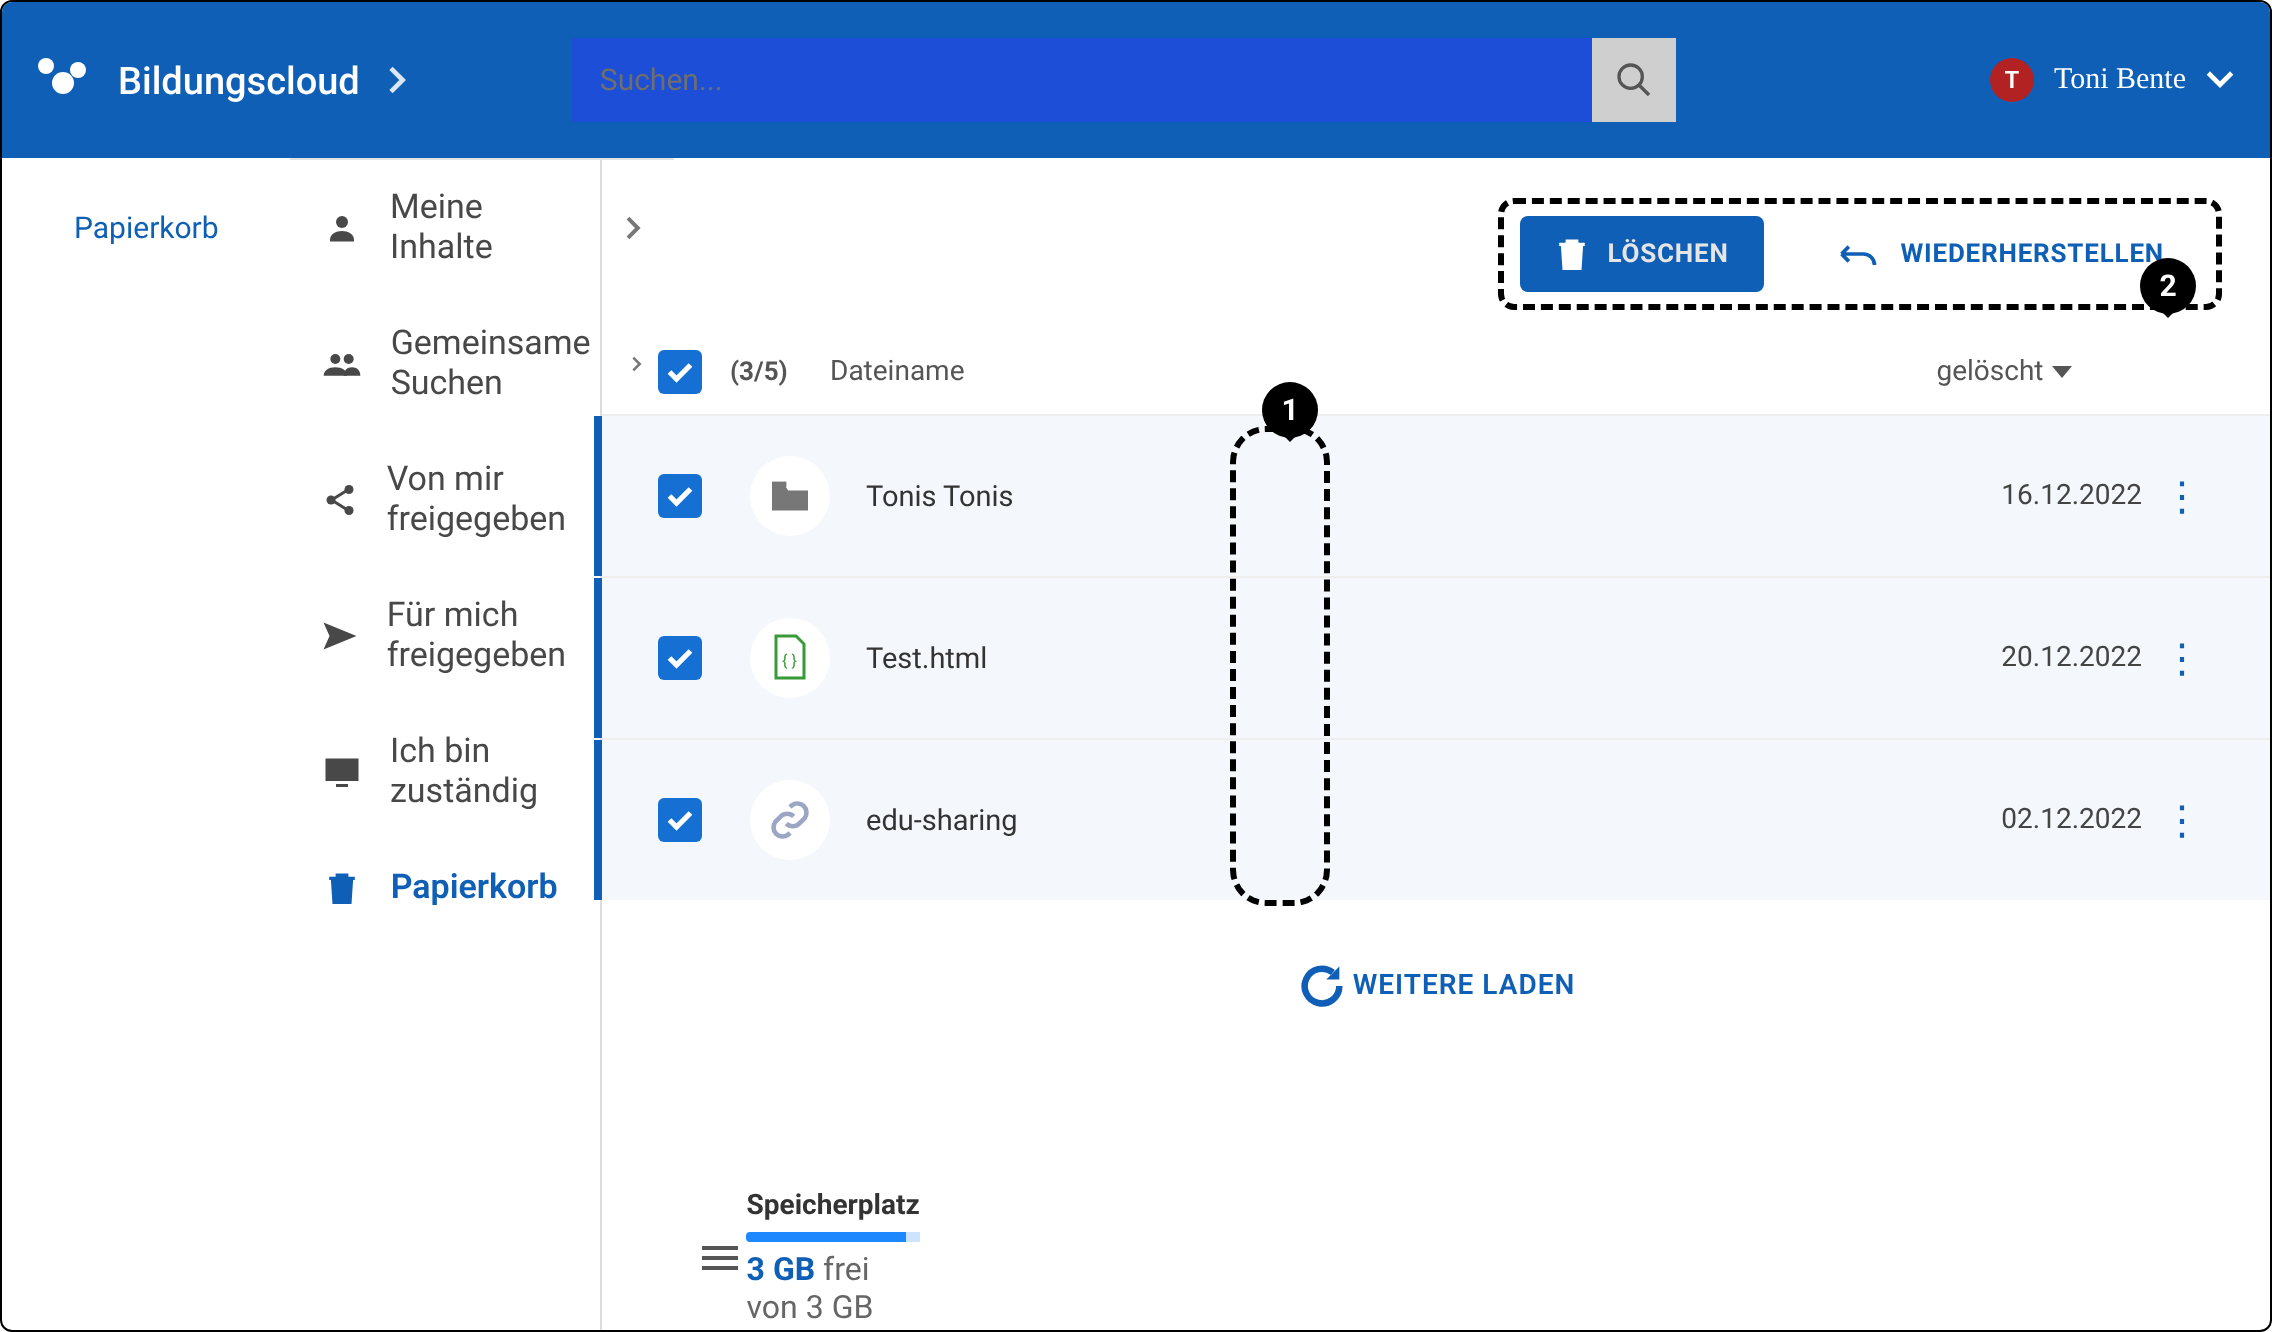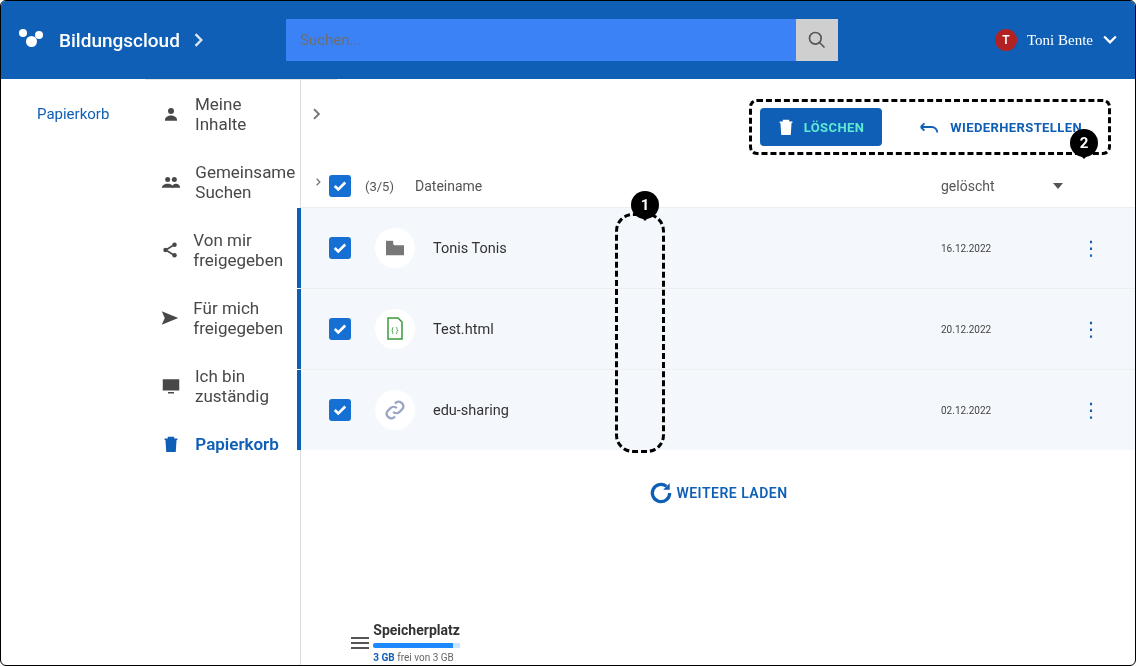--- a/index.html
+++ b/index.html
@@ -9,21 +9,21 @@
   .logo-area { display: flex; align-items: center; gap: 14px; color: #fff; }
   .logo-dots { position: relative; width: 26px; height: 26px; }
   .logo-dots span { position: absolute; background: #fff; border-radius: 50%; }
   .logo-dots .d1 { width: 8px; height: 8px; left: 0; top: 2px; }
   .logo-dots .d2 { width: 11px; height: 11px; left: 7px; top: 9px; }
   .logo-dots .d3 { width: 8px; height: 8px; left: 16px; top: 4px; }
   .brand-title { font-size: 19px; font-weight: 500; }
   .brand-chev { color: #fff; opacity: .85; }
 
   .searchwrap { margin-left: 70px; display: flex; align-items: center; }
-  .search { width: 510px; height: 42px; background: #3b82f6; border: none; padding: 0 14px; font-size: 15px; outline: none; }
+  .search { width: 510px; height: 42px; background: #1d4ed8; border: none; padding: 0 14px; font-size: 15px; outline: none; }
   .search::placeholder { color: #6e6e6e; }
   .searchbtn { width: 42px; height: 42px; background: #cfcfcf; border: none; display: flex; align-items: center; justify-content: center; cursor: pointer; }
 
   .userarea { margin-left: auto; display: flex; align-items: center; gap: 10px; color: #fff; cursor:pointer; }
   .avatar { width: 22px; height: 22px; border-radius: 50%; background: #b22222; color: #fff; font-size: 12px; display: flex; align-items: center; justify-content: center; font-weight: 600; }
   .username { font-size: 15px; font-family: Liberation Serif, serif; }
 
   .body { display: flex; height: calc(100% - 62px); }
   .sidebar { width: 300px; border-right: 1px solid #ddd; display: flex; }
   .page-title-row { padding: 26px 36px 20px; }
@@ -37,52 +37,52 @@
   .nav-icon { width: 20px; display:flex; justify-content:center;}
   .vtab-wrap { position: relative; }
 
   .storage { margin-top: auto; padding: 14px 18px 18px 14px; display: flex; gap: 4px; align-items: center; }
   .hamb { display:flex; flex-direction:column; gap:3px; width:18px;}
   .hamb span{height:2px;background:#555;}
   .storage-body { flex: 1; }
   .storage-title { font-size: 14px; font-weight: 700; color: #333; }
   .bar { height: 5px; background: #1e88ff; margin: 5px 0 4px; border-radius: 2px; position:relative;}
   .bar::after{content:"";position:absolute;right:0;top:0;bottom:0;width:8%;background:#cde4ff;}
-  .storage-sub { font-size: 10px; color: #666; }
+  .storage-sub { font-size: 16px; color: #666; }
   .storage-sub b { color: #0e5fb5; font-weight: 700; }
 
   .main { flex: 1; display: flex; flex-direction: column; position:relative; }
   .action-row { display: flex; align-items: center; padding: 20px 24px 14px; gap: 10px; }
   .dashed-box { margin-left: auto; border: 3px dashed #000; border-radius: 8px; padding: 6px 8px; display: flex; gap: 18px; align-items: center; }
   .btn { display: inline-flex; align-items: center; gap: 10px; font-size: 13px; font-weight: 700; letter-spacing: .4px; padding: 10px 18px; border-radius: 4px; cursor: pointer; }
-  .btn-del { background: #0e5fb5; color: #5eead4; border: none; justify-content: space-between; }
+  .btn-del { background: #0e5fb5; color: #e5e5e5; border: none; justify-content: space-between; }
   .btn-restore { background: transparent; color: #0e5fb5; border: none; }
 
   .badge { width: 28px; height: 28px; border-radius: 50%; background: #000; color: #fff; font-weight: 700; font-size: 15px; display: flex; align-items: center; justify-content: center; position: absolute; z-index: 5; }
   .badge::after { content:""; position:absolute; bottom:-8px; left:50%; transform:translateX(-50%); border:6px solid transparent; border-top-color:#000; }
   .badge1 { left: 330px; top: 112px; }
   .badge2 { left: 769px; top: 50px; }
 
   .tablewrap { flex:1; }
   .thead { display: flex; align-items: center; padding: 6px 24px 10px 14px; color: #555; font-size: 14px; }
   .col-check { width: 50px; display:flex; justify-content:center; }
-  .col-count { width: 40px; font-size: 13px; color:#555;}
+  .col-count { width: 40px; font-size: 13px; color:#555;font-weight:bold;}
   .col-name { flex: 1; padding-left: 10px; }
-  .col-date { width: 130px; text-align: right; padding-right: 8px; display:flex; align-items:center; justify-content:space-between; gap:4px;}
+  .col-date { width: 130px; text-align: right; padding-right: 8px; display:flex; align-items:center; justify-content:center; gap:4px;}
   .col-menu { width: 40px; }
 
   .checkbox { width: 22px; height: 22px; background: #166fd2; border-radius: 3px; display: flex; align-items: center; justify-content: center; cursor:pointer;}
   .checkbox svg { stroke: #fff; stroke-width: 3; fill: none; }
 
   .row { display: flex; align-items: center; padding: 20px 24px 20px 14px; border-top: 1px solid #eee; background: #f4f7fb; position:relative;}
   .row .sel-ind { position:absolute; left:-4px; top:0; bottom:0; width:4px; background:#0e5fb5;}
   .row .col-check { width:50px; display:flex; justify-content:center;}
   .row .fileicon { width: 40px; height: 40px; border-radius: 50%; background: #fff; display: flex; align-items: center; justify-content: center; margin-left: 10px; }
   .row .fname { flex: 1; padding-left: 18px; font-size: 14.5px; color: #333; }
-  .row .fdate { width: 130px; text-align: left; font-size: 10px; color: #444; }
+  .row .fdate { width: 130px; text-align: right; font-size: 14px; color: #444; }
   .row .fmenu { width: 40px; text-align: center; color: #0e5fb5; font-size: 20px; cursor:pointer;}
   .row:nth-child(even){ background:#f4f7fb;}
   
   .dashed-col { position:absolute; left: 314px; top: 134px; width: 50px; height: 240px; border:3px dashed #000; border-radius: 18px; pointer-events:none; z-index:4;}
 
   .loadmore { display: flex; align-items: center; justify-content: center; gap: 2px; padding: 30px 0 0; color: #0e5fb5; font-weight: 600; font-size: 14px; letter-spacing: .5px; cursor:pointer;}
   
   .main-inner { position: relative; }
 </style>
 </head>

